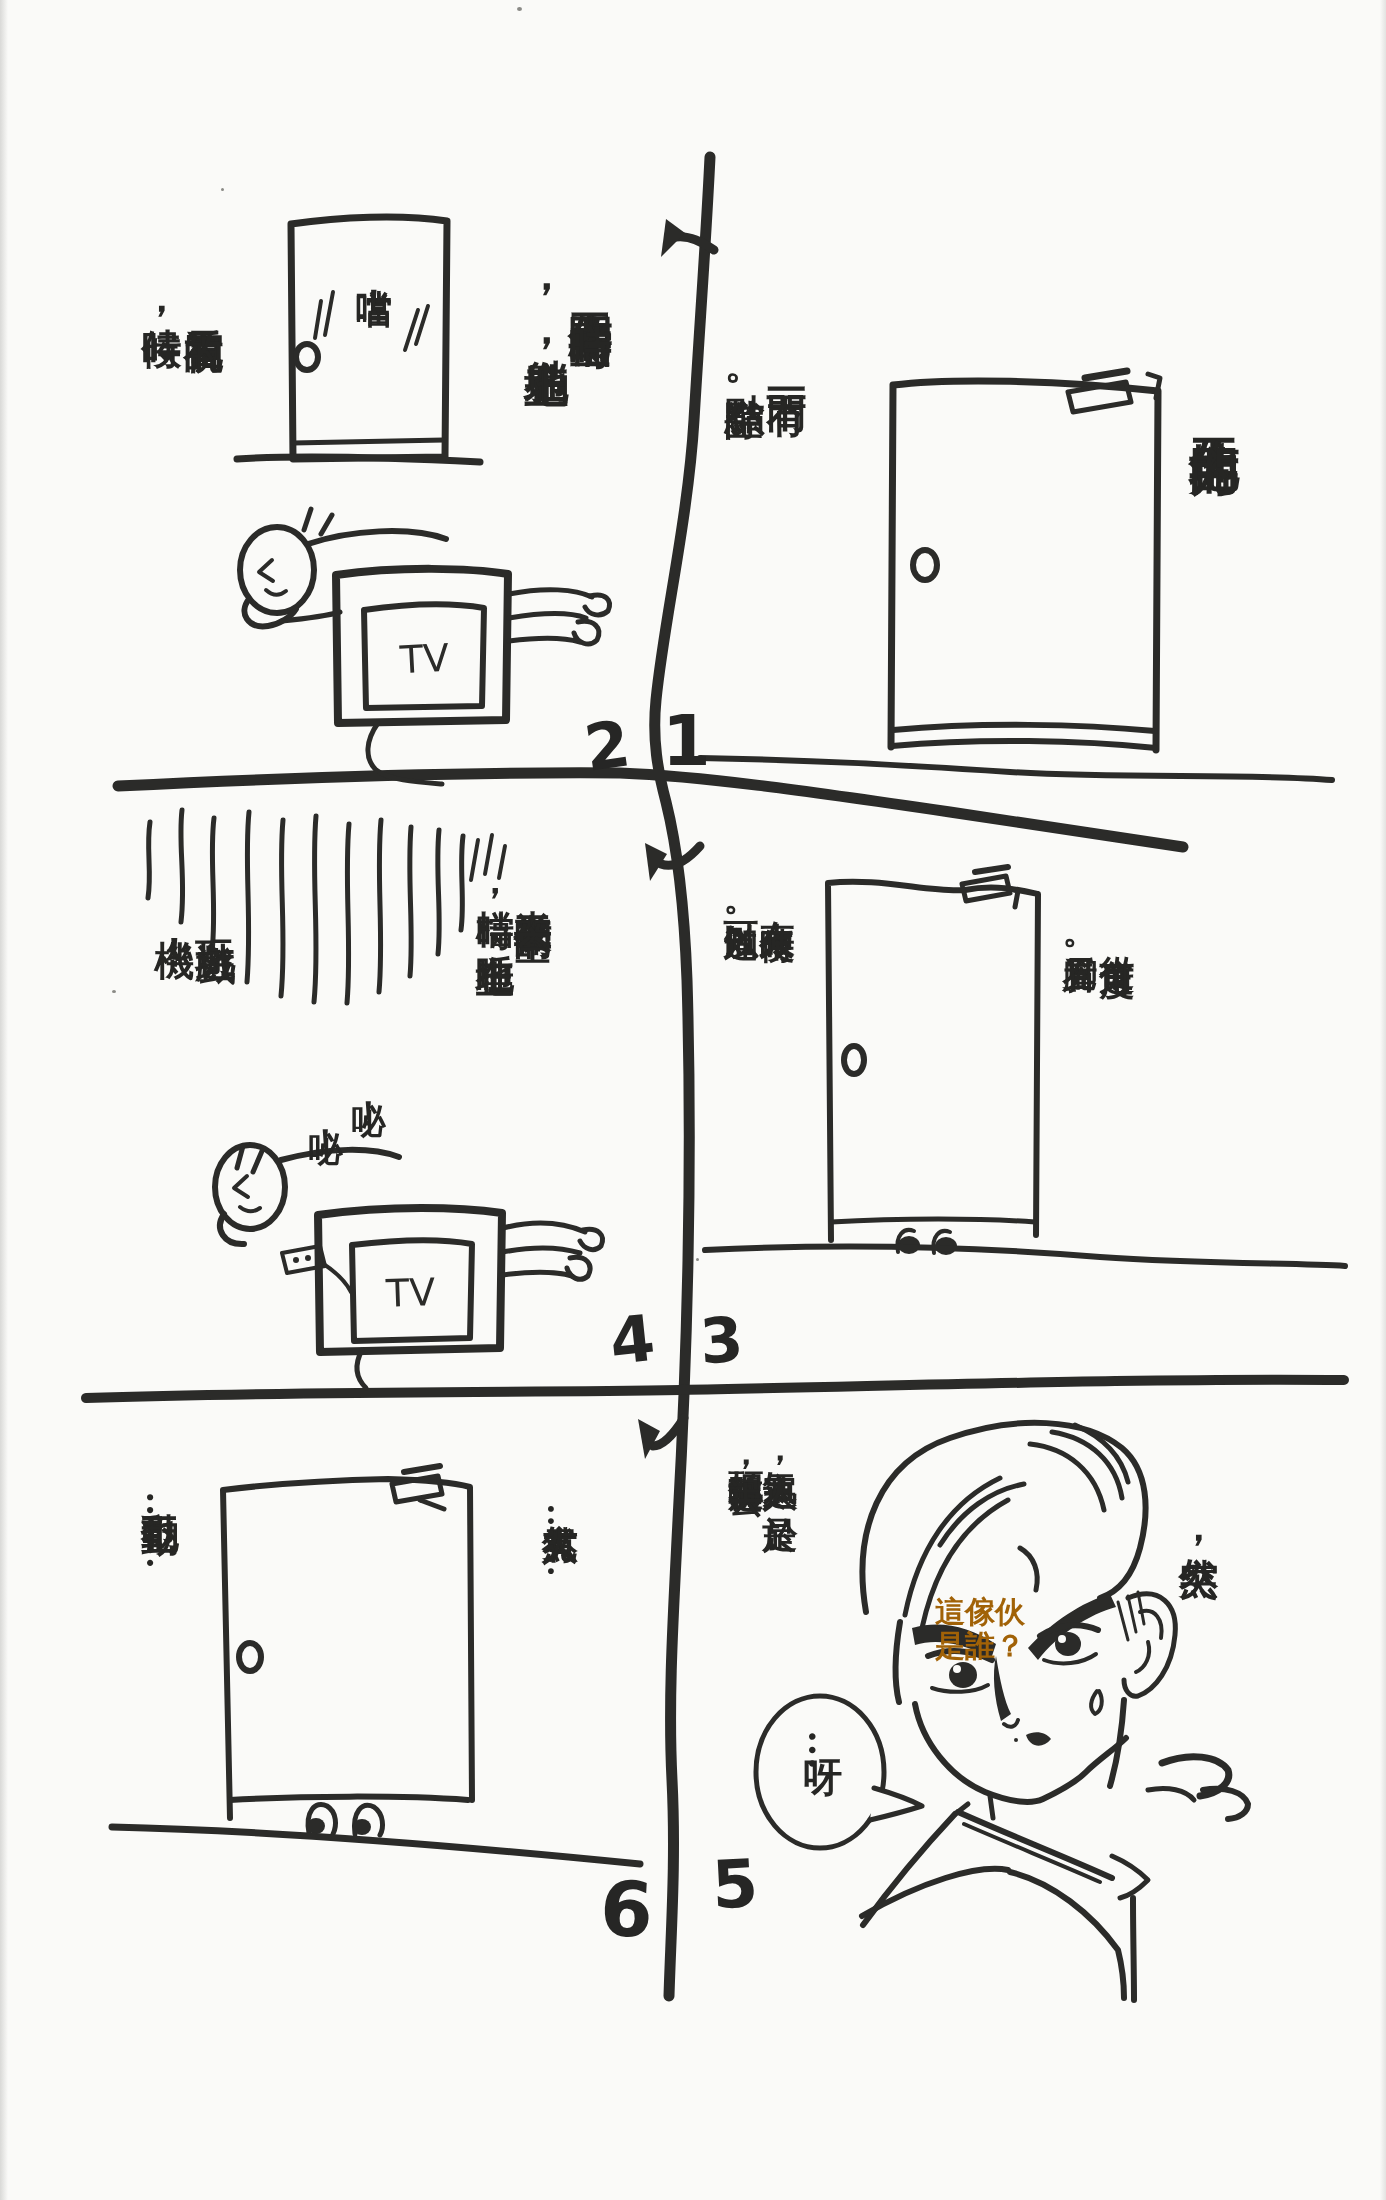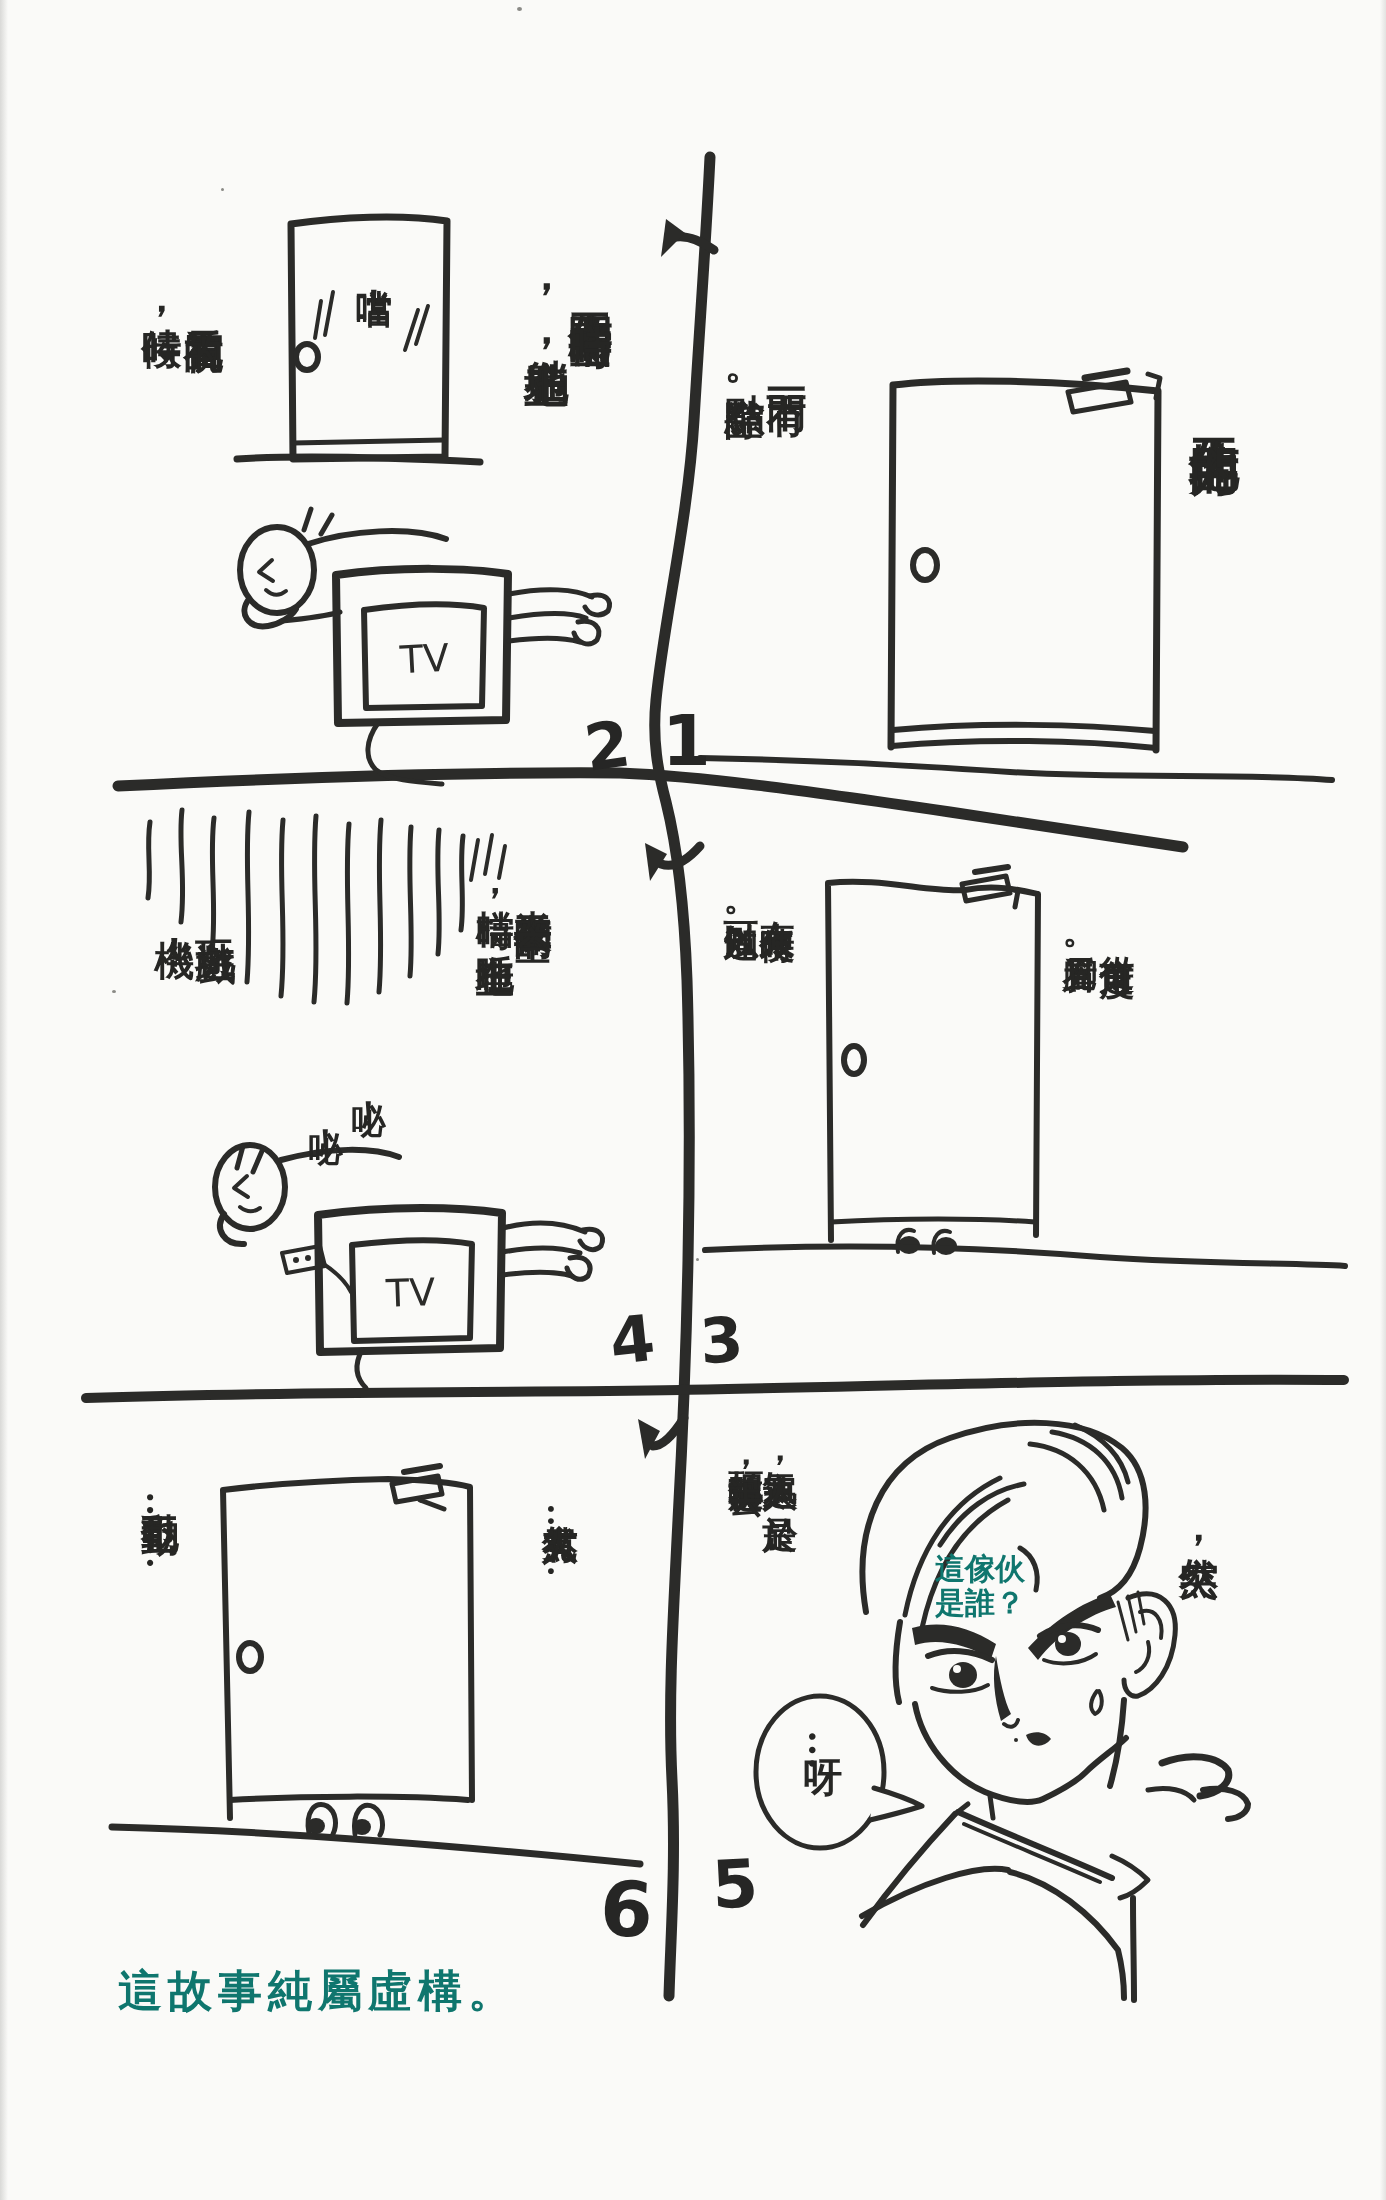--- a/index.html
+++ b/index.html
@@ -22,23 +22,24 @@
     position:absolute;z-index:2;
     writing-mode:vertical-rl;text-orientation:mixed;
     white-space:pre-line;
     color:#262624;letter-spacing:2px;
     font-family:"Liberation Serif","DejaVu Serif",serif;
     font-weight:600;
   }
   .htext{
     position:absolute;z-index:2;
     white-space:pre-line;
-    color:#0f766e;
+    color:#a16207;
     font-family:"Liberation Serif","DejaVu Serif",serif;
     font-weight:600;
+    margin-top:43px;
   }
   .num{
     position:absolute;z-index:2;
     font-family:"DejaVu Sans","Liberation Sans",sans-serif;
     font-weight:900;color:#262625;line-height:1;
   }
   .speck{position:absolute;background:#8a8a86;border-radius:50%;z-index:0;}
 </style>
 </head>
 <body>
@@ -292,21 +293,20 @@
   <div class="vtext" style="right:168px;top:1525px;font-size:40px;line-height:40px;">突然，</div>
   <div class="vtext" style="right:590px;top:1443px;font-size:35px;line-height:34px;">寒氣迫人，於是
 把頭旋轉過去，</div>
   <div class="htext" style="left:920px;top:1552px;font-size:30px;line-height:34px;text-align:center;width:120px;z-index:2;">這傢伙
 是誰？</div>
   <div class="vtext" style="right:544px;top:1728px;font-size:40px;line-height:40px;z-index:3;">呀…</div>
 
   <div class="vtext" style="right:808px;top:1495px;font-size:36px;line-height:37px;">竟然有人……</div>
   <div class="vtext" style="right:1206px;top:1483px;font-size:38px;line-height:40px;">動也不動……</div>
 
-  <div class="htext" style="left:118px;top:1962px;font-size:44px;font-weight:700;letter-spacing:6px;">這故事純屬虛構。</div>
 
   <div class="num" style="left:585px;top:714px;font-size:64px;transform:rotate(-8deg);">2</div>
   <div class="num" style="left:662px;top:706px;font-size:70px;">1</div>
   <div class="num" style="left:610px;top:1308px;font-size:64px;transform:rotate(-6deg);">4</div>
   <div class="num" style="left:700px;top:1310px;font-size:62px;transform:rotate(-4deg);">3</div>
   <div class="num" style="left:600px;top:1872px;font-size:76px;transform:rotate(3deg);">6</div>
   <div class="num" style="left:712px;top:1852px;font-size:66px;transform:rotate(-3deg);">5</div>
 </div>
 
 </body></html>

